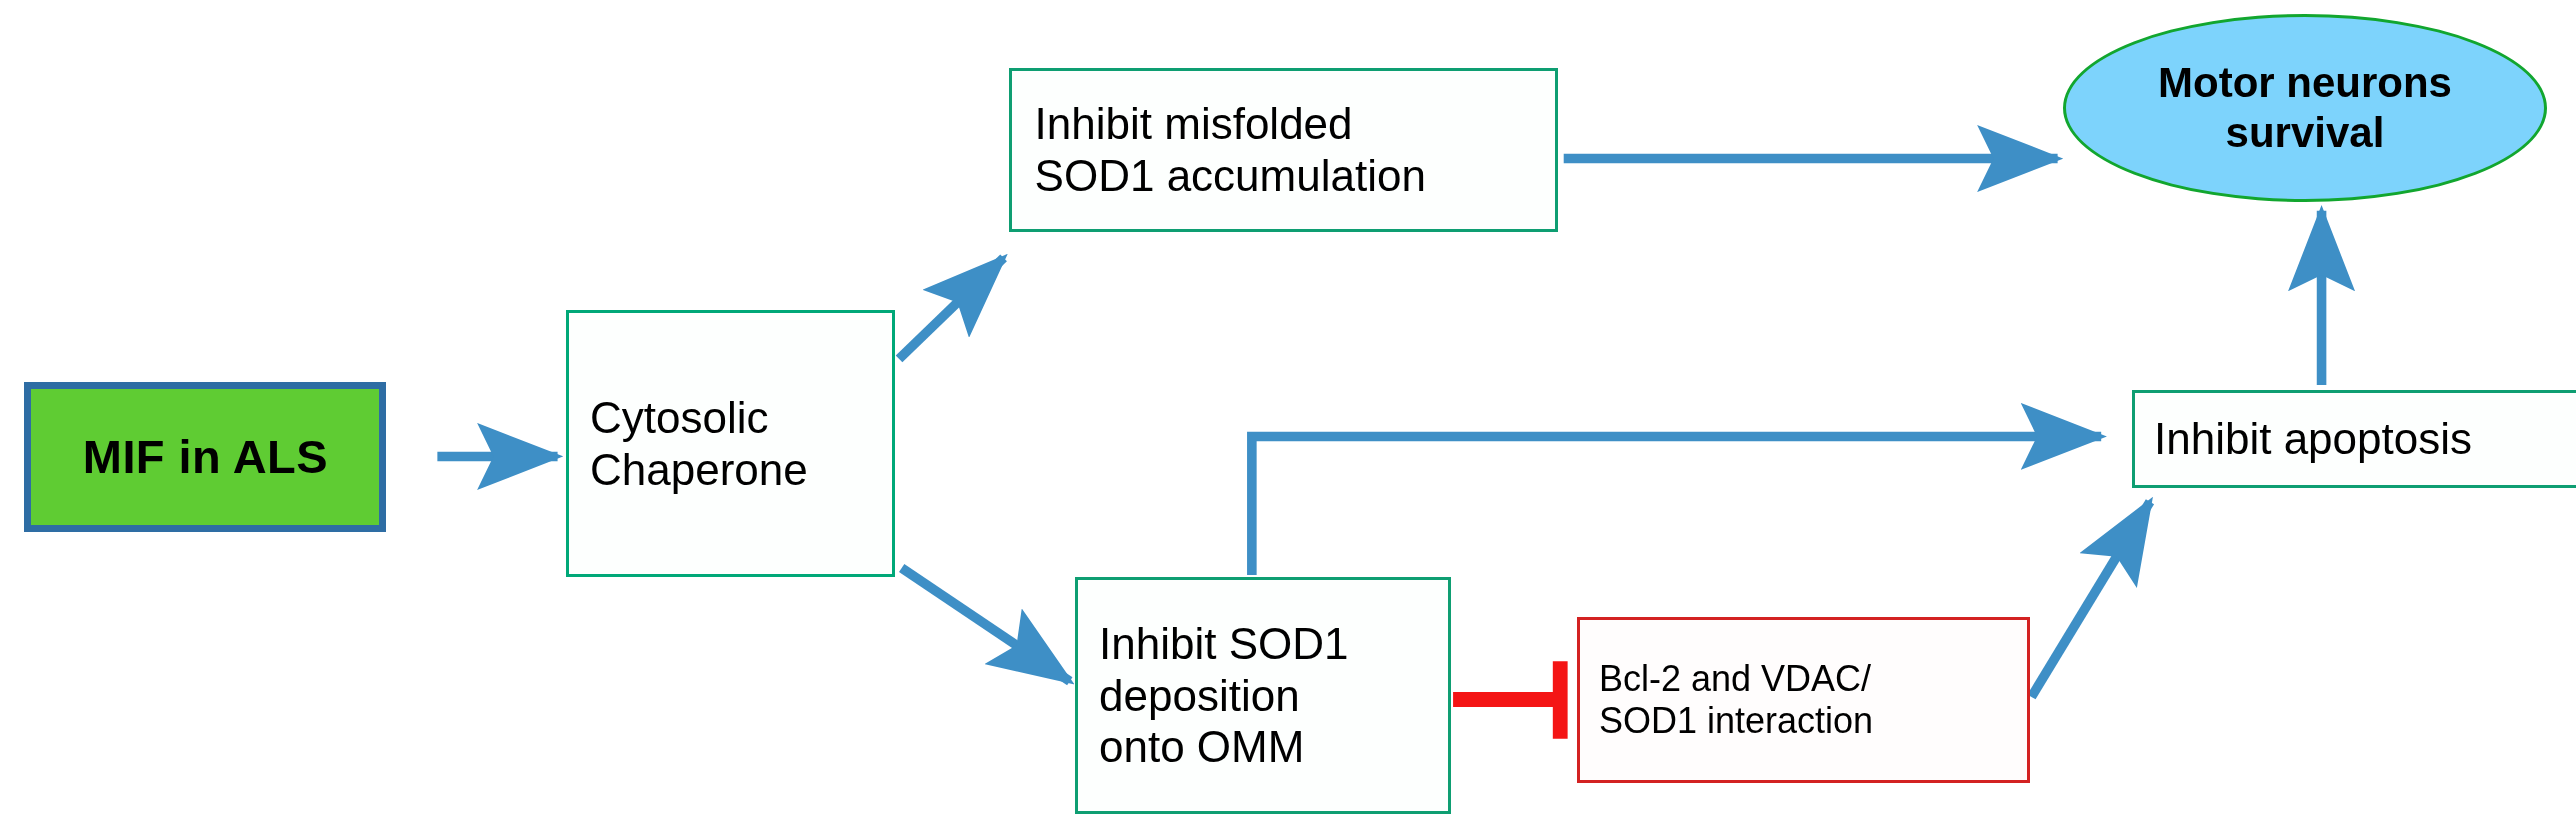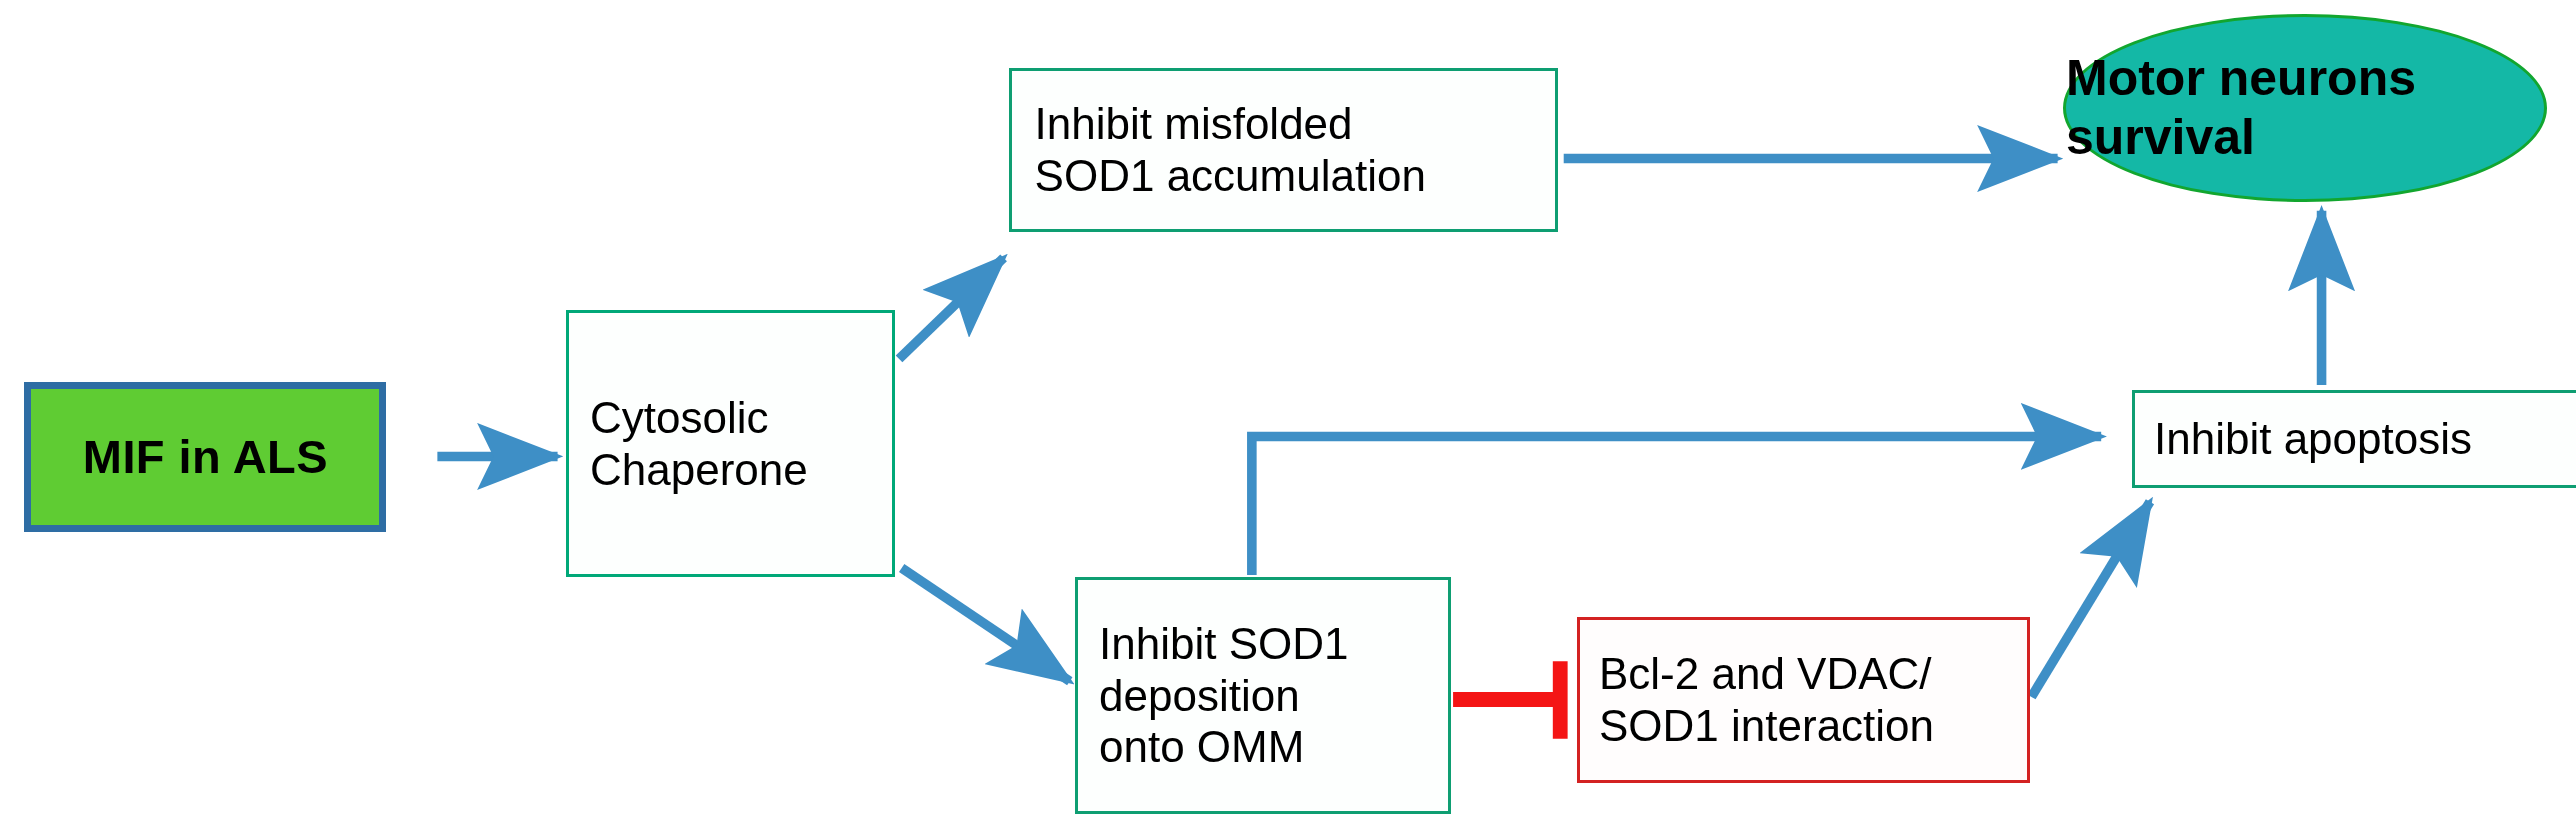--- a/index.html
+++ b/index.html
@@ -47,26 +47,27 @@
   #node-misfolded{
     left:1009px; top:68px; width:549px; height:164px;
     background:#fdfffe;
     border:3.5px solid #0E9E72;
     padding-left:22.6px;
     font-size:44px;
   }
   
   #node-survival{
     left:2063px; top:14px; width:484px; height:188px;
-    background:#14b8a6;
+    background:#7dd3fc;
     border:3.5px solid #12A62F;
     border-radius:50%;
     justify-content:center;
+    text-align:center;
     font-weight:bold;
-    font-size:50px;
+    font-size:42px;
   }
   
   #node-apoptosis{
     left:2108px; top:390px; width:455px; height:98px;
     background:#fdfffe;
     border:3.5px solid #0E9E72;
     padding-left:19px;
     font-size:44px;
     margin-left:24px;
   }
@@ -77,21 +78,21 @@
     border:3.5px solid #0E9E72;
     padding-left:21px;
     font-size:44px;
   }
   
   #node-bcl2{
     left:1577px; top:617px; width:453px; height:166px;
     background:#fffdfd;
     border:3.5px solid #D32222;
     padding-left:19px;
-    font-size:44px;
+    font-size:36px;
   }
 </style>
 </head>
 <body>
 
 <div id="canvas">
 
   <svg id="edges" viewBox="0 0 2957 962" width="2576" height="838" xmlns="http://www.w3.org/2000/svg">
     <defs>
       <marker id="arrowBlue" markerWidth="9" markerHeight="7" refX="8.4" refY="3.5" orient="auto" markerUnits="strokeWidth">

